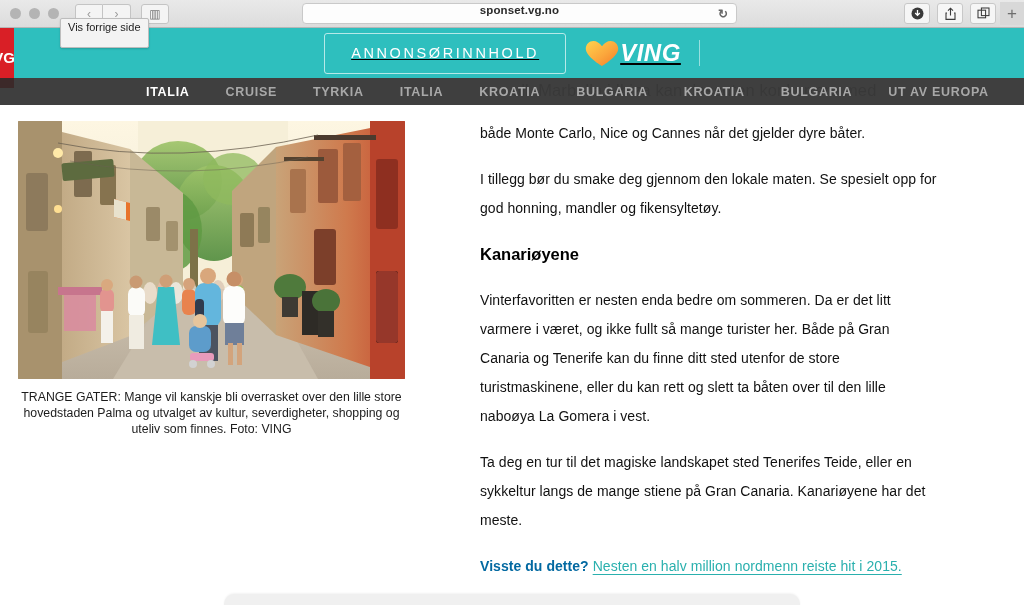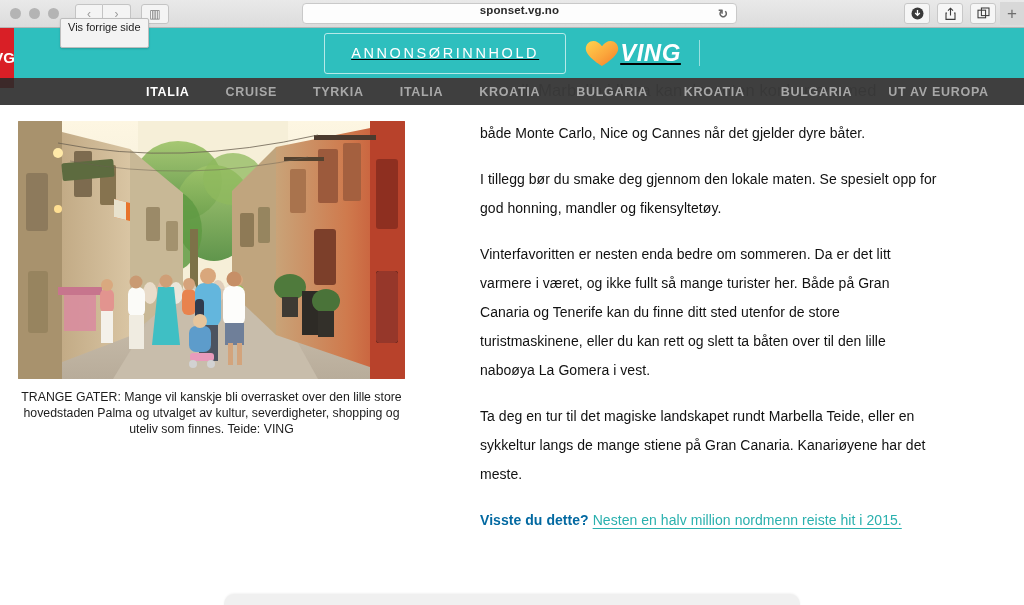--- a/index.html
+++ b/index.html
@@ -451,28 +451,29 @@
             <circle cx="182" cy="200" r="7" fill="#e6c59c"></circle>
             <rect x="172" y="232" width="24" height="8" rx="3" fill="#e89bbb"></rect>
             <circle cx="175" cy="243" r="4" fill="#d2d2d2"></circle>
             <circle cx="193" cy="243" r="4" fill="#d2d2d2"></circle>
           </g>
 
           <path d="M40 22 Q160 46 300 14" stroke="#6c6152" stroke-width="1" fill="none" opacity=".8"></path>
           <path d="M52 40 Q170 62 290 36" stroke="#6c6152" stroke-width="0.8" fill="none" opacity=".6"></path>
         </svg>
       </div>
-      <div class="caption">TRANGE GATER: Mange vil kanskje bli overrasket over den lille store hovedstaden Palma og utvalget av kultur, severdigheter, shopping og uteliv som finnes. Teide: VING</div>
+      <div class="caption">TRANGE GATER: Mange vil kanskje bli overrasket over den lille store hovedstaden Palma og utvalget av kultur, severdigheter, shopping og uteliv som finnes. Foto: VING</div>
     </div>
 
     <div class="col-right">
       <p>både Monte Carlo, Nice og Cannes når det gjelder dyre båter.</p>
       <p>I tillegg bør du smake deg gjennom den lokale maten. Se spesielt opp for god honning, mandler og fikensyltetøy.</p>
+      <h3>Kanariøyene</h3>
       <p>Vinterfavoritten er nesten enda bedre om sommeren. Da er det litt varmere i været, og ikke fullt så mange turister her. Både på Gran Canaria og Tenerife kan du finne ditt sted utenfor de store turistmaskinene, eller du kan rett og slett ta båten over til den lille naboøya La Gomera i vest.</p>
-      <p>Ta deg en tur til det magiske landskapet rundt Marbella Teide, eller en sykkeltur langs de mange stiene på Gran Canaria. Kanariøyene har det meste.</p>
+      <p>Ta deg en tur til det magiske landskapet sted Tenerifes Teide, eller en sykkeltur langs de mange stiene på Gran Canaria. Kanariøyene har det meste.</p>
       <p>
         <span class="lead-strong">Visste du dette?</span>
         <span class="teal-link">Nesten en halv million nordmenn reiste hit i 2015.</span>
       </p>
     </div>
   </div>
 </div>
 
 <div class="window-edge"></div>
 

